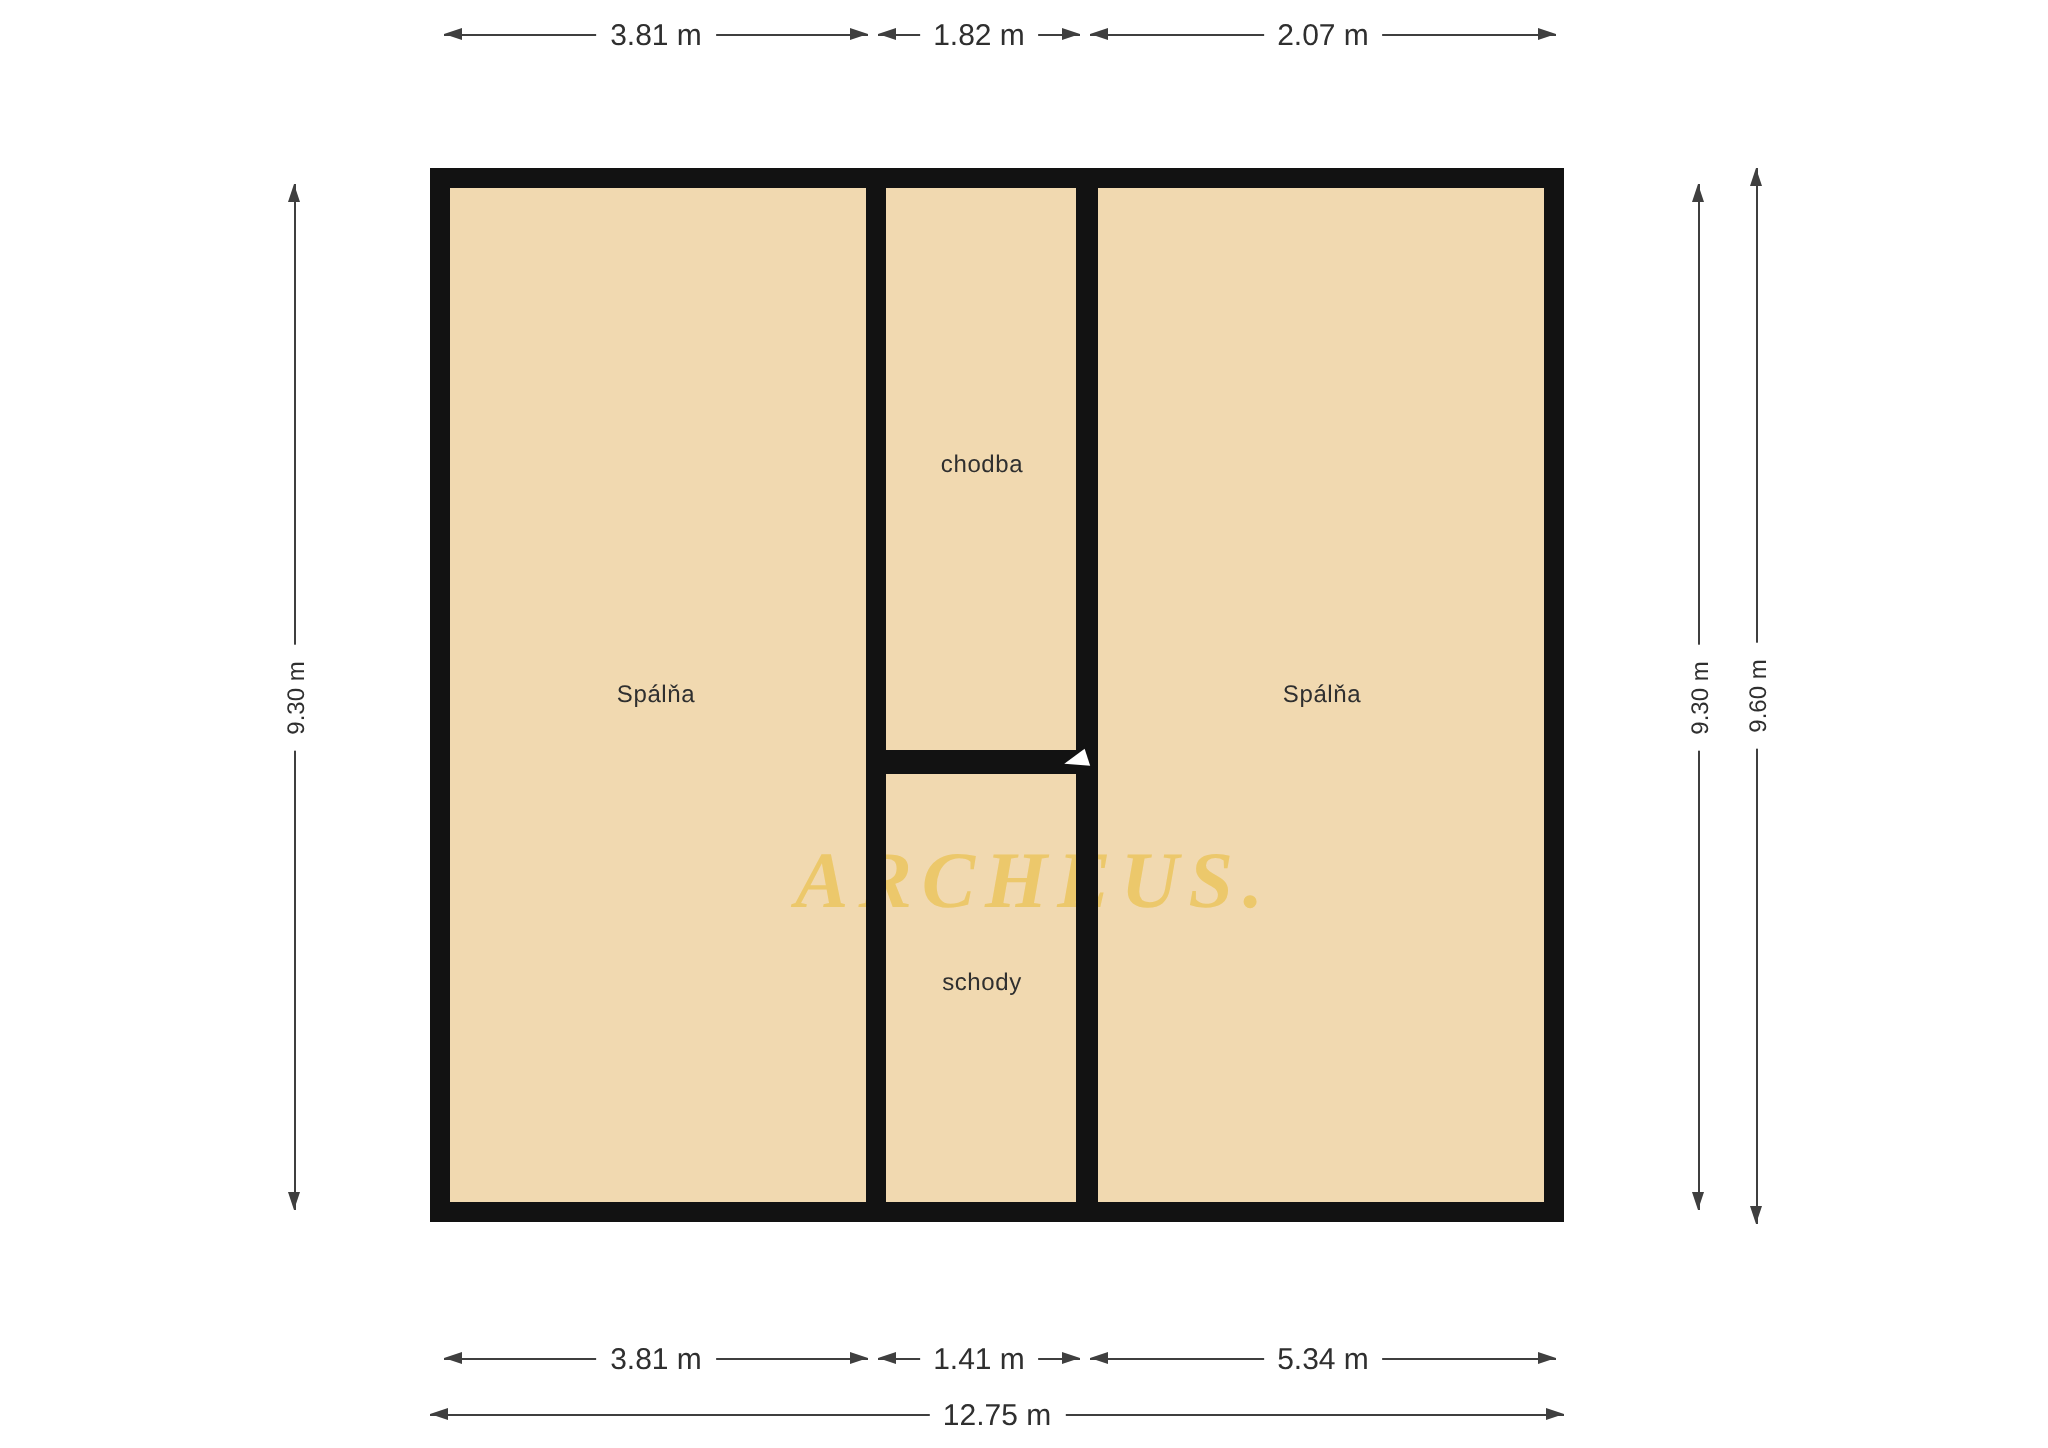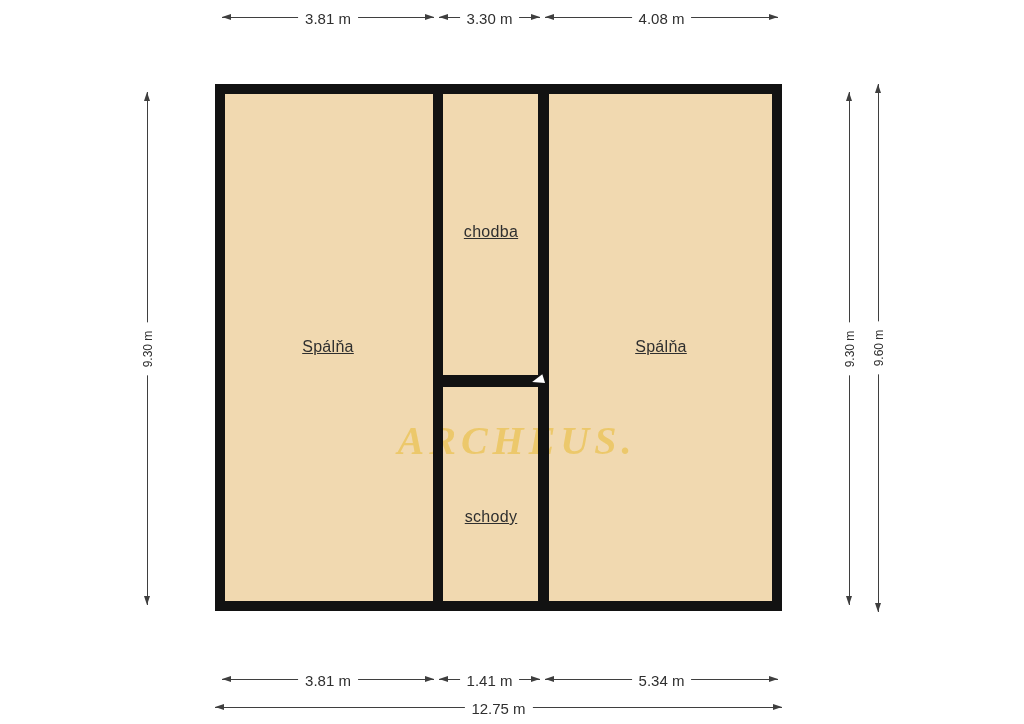--- a/index.html
+++ b/index.html
@@ -40,26 +40,26 @@
   .wall-h {left:218px;top:291px;width:116px;height:12px;}
 
   .door-marker{
     position:absolute;left:317px;top:292px;width:0;height:0;z-index:4;
     border-top:4px solid transparent;border-bottom:5px solid transparent;
     border-right:12px solid #ffffff;transform:rotate(-18deg);
   }
 
   .room-label{
     position:absolute;z-index:5;transform:translate(-50%,-50%);
-    font-size:16px;letter-spacing:.3px;white-space:nowrap;text-decoration:underline;
+    font-size:12px;letter-spacing:.3px;white-space:nowrap;
   }
   .lbl-spalna-left {left:113px;top:263px;}
   .lbl-chodba      {left:276px;top:148px;}
   .lbl-spalna-right{left:446px;top:263px;}
-  .lbl-schody      {left:276px;top:433px;}
+  .lbl-schody      {left:276px;top:407px;}
 
   
   .dimh{position:absolute;height:0;border-top:1px solid var(--dim);z-index:6;}
   .dimh::before,.dimh::after{content:"";position:absolute;top:-4px;width:0;height:0;
     border-top:3.5px solid transparent;border-bottom:3.5px solid transparent;}
   .dimh::before{left:0;border-right:9px solid var(--dim);}
   .dimh::after{right:0;border-left:9px solid var(--dim);}
   .dimh>span{
     position:absolute;left:50%;top:-0.5px;transform:translate(-50%,-50%);
     background:var(--bg);padding:0 7px;font-size:15px;white-space:nowrap;
@@ -112,24 +112,24 @@
     <span class="room-label lbl-spalna-left">Spálňa</span>
     <span class="room-label lbl-chodba">chodba</span>
     <span class="room-label lbl-spalna-right">Spálňa</span>
     <span class="room-label lbl-schody">schody</span>
   </div>
 
   <div class="dimh dim-top-1">
     <span>3.81 m</span>
   </div>
   <div class="dimh dim-top-2">
-    <span>3.30 m</span>
+    <span>1.82 m</span>
   </div>
   <div class="dimh dim-top-3">
-    <span>4.08 m</span>
+    <span>2.07 m</span>
   </div>
 
   <div class="dimh dim-bot-1">
     <span>3.81 m</span>
   </div>
   <div class="dimh dim-bot-2">
     <span>1.41 m</span>
   </div>
   <div class="dimh dim-bot-3">
     <span>5.34 m</span>

